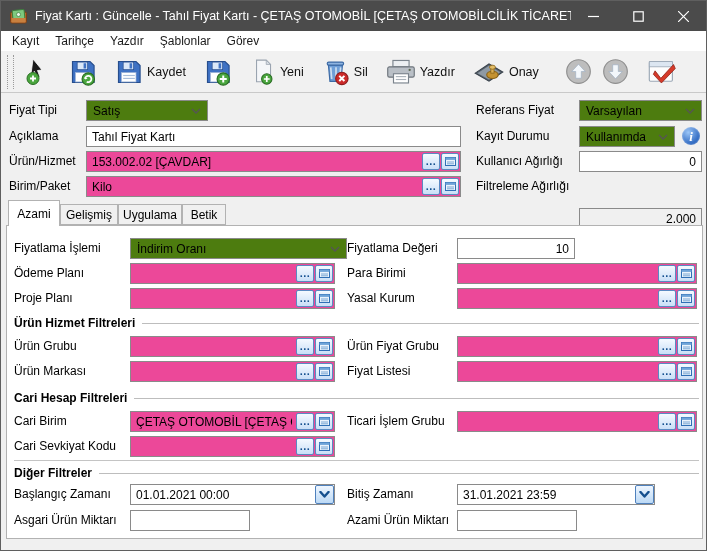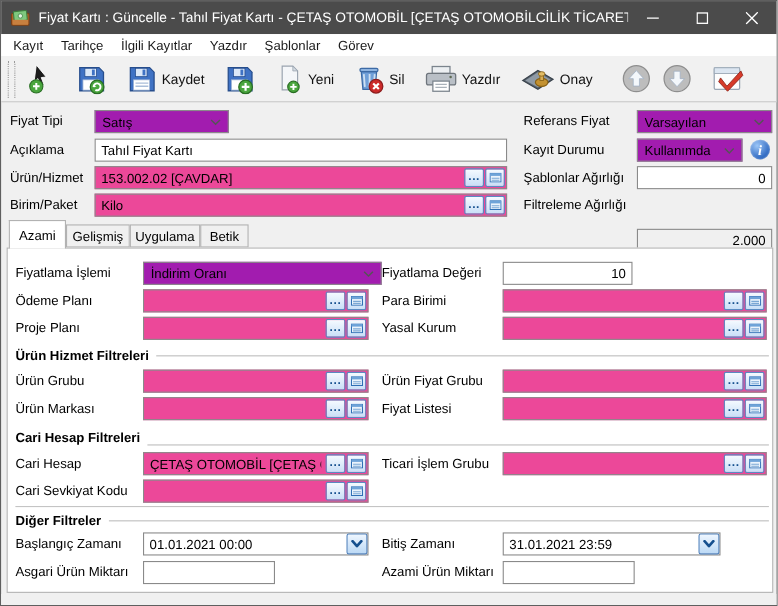--- a/index.html
+++ b/index.html
@@ -21,21 +21,21 @@
   .grip{width:5px;height:34px;border-left:1px dotted #9a9a9a;border-right:1px dotted #9a9a9a;margin:0 6px 0 2px;}
   .tbtn{display:flex;align-items:center;gap:4px;padding:2px 5px;font-size:12.5px;color:#111;flex:0 0 auto;}
   .tbtn svg{display:block;}
   .tb-gap{width:8px;flex:0 0 auto;}
 
   
   .lbl{position:absolute;font-size:12px;color:#000;line-height:21px;white-space:nowrap;}
   .tb{position:absolute;height:21px;border:1px solid #8a8a8a;background:#fff;font-family:"Liberation Sans","DejaVu Sans",sans-serif;font-size:12px;padding:0 5px;box-sizing:border-box;outline:none;}
   .tb.num{text-align:right;}
   .tb.gray{background:#f0f0f0;margin-top:32px;}
-  .combo{position:absolute;height:21px;border:1px solid #8a8a8a;background:#a21caf;box-sizing:border-box;display:flex;align-items:center;justify-content:space-between;padding:0 6px;font-size:12px;cursor:default;}
+  .combo{position:absolute;height:21px;border:1px solid #8a8a8a;background:#4d7c0f;box-sizing:border-box;display:flex;align-items:center;justify-content:space-between;padding:0 6px;font-size:12px;cursor:default;}
   .combo .ctext{white-space:nowrap;overflow:hidden;}
   .lookup{position:absolute;height:21px;}
   .lookup input{width:100%;height:100%;border:1px solid #8a8a8a;background:#ec4899;font-family:"Liberation Sans","DejaVu Sans",sans-serif;font-size:12px;padding:0 42px 0 5px;box-sizing:border-box;outline:none;}
   .mini{position:absolute;top:2px;width:18px;height:17px;border:1px solid #5a8ac2;border-radius:2px;background:linear-gradient(#f5faff,#c9dff7);box-sizing:border-box;display:flex;align-items:center;justify-content:center;color:#15508f;font-weight:bold;font-size:11px;line-height:9px;cursor:default;}
   .mini.e{right:21px;letter-spacing:0.5px;}
   .mini.w{right:2px;}
   .datebox{position:absolute;height:21px;}
   .datebox input{width:100%;height:100%;border:1px solid #8a8a8a;background:#fff;font-family:"Liberation Sans","DejaVu Sans",sans-serif;font-size:12px;padding:0 26px 0 5px;box-sizing:border-box;outline:none;}
   .vbtn{position:absolute;top:1px;right:1px;width:19px;height:19px;border:1px solid #4f81bd;border-radius:2px;background:linear-gradient(#eef6ff,#bcd9f5);box-sizing:border-box;display:flex;align-items:center;justify-content:center;cursor:default;}
 
@@ -75,21 +75,20 @@
     <div class="wctl">
       <svg width="11" height="11" viewBox="0 0 11 11">
           <path d="M0 0 L11 11 M11 0 L0 11" stroke="#fff" stroke-width="1.2"></path>
         </svg>
     </div>
   </div>
 
   <div class="menubar">
     <span class="menu-item">Kayıt</span>
     <span class="menu-item">Tarihçe</span>
-    <span class="menu-item">İlgili Kayıtlar</span>
     <span class="menu-item">Yazdır</span>
     <span class="menu-item">Şablonlar</span>
     <span class="menu-item">Görev</span>
   </div>
 
   <div class="toolbar">
     <div class="grip"></div>
 
     <div class="tbtn">
       <svg width="26" height="28" viewBox="0 0 26 28">
@@ -273,21 +272,21 @@
 
     <span class="lbl" style="left:475px;top:125px;">Kayıt Durumu</span>
     <div class="combo" style="left:578px;top:125px;width:96px;">
       <span class="ctext">Kullanımda</span>
       <svg width="10" height="6" viewBox="0 0 10 6">
           <path d="M1 1 L5 5 L9 1" fill="none" stroke="#555" stroke-width="1.3"></path>
         </svg>
     </div>
     <span class="infoicon" style="left:681px;top:126px;">i</span>
 
-    <span class="lbl" style="left:475px;top:150px;">Şablonlar Ağırlığı</span>
+    <span class="lbl" style="left:475px;top:150px;">Kullanıcı Ağırlığı</span>
     <input class="tb num" style="left: 578px; top: 150px; width: 123px;" value="0">
 
     <span class="lbl" style="left:475px;top:175px;">Filtreleme Ağırlığı</span>
     <input class="tb num gray" style="left: 578px; top: 175px; width: 123px;" value="2.000">
   </div>
 
   <div class="tab active" style="left:7px;width:52px;">Azami</div>
   <div class="tab" style="left:59px;width:58px;">Gelişmiş</div>
   <div class="tab" style="left:117px;width:64px;">Uygulama</div>
   <div class="tab" style="left:181px;width:44px;">Betik</div>
@@ -426,26 +425,26 @@
       <span class="mini w">
           <svg width="11" height="9" viewBox="0 0 11 9">
             <rect x="0.5" y="0.5" width="10" height="8" fill="#eaf3fc" stroke="#2f6fb5"></rect>
             <rect x="0.5" y="0.5" width="10" height="2.4" fill="#6ea3d8"></rect>
             <line x1="2" y1="5" x2="9" y2="5" stroke="#7aa7d4"></line>
             <line x1="2" y1="6.8" x2="9" y2="6.8" stroke="#7aa7d4"></line>
           </svg>
         </span>
     </div>
 
-    <div class="sec" style="top:165px;align-items:flex-end;">
+    <div class="sec" style="top:165px;">
       <span>Cari Hesap Filtreleri</span>
         <span class="line"></span>
     </div>
 
-    <span class="lbl" style="left:7px;top:185px;">Cari Hesap</span>
+    <span class="lbl" style="left:7px;top:185px;">Cari Birim</span>
     <div class="lookup" style="left:123px;top:185px;width:205px;">
       <input value="ÇETAŞ OTOMOBİL [ÇETAŞ OTO" style="">
       <span class="mini e">
           <span>...</span>
         </span>
       <span class="mini w">
           <svg width="11" height="9" viewBox="0 0 11 9">
             <rect x="0.5" y="0.5" width="10" height="8" fill="#eaf3fc" stroke="#2f6fb5"></rect>
             <rect x="0.5" y="0.5" width="10" height="2.4" fill="#6ea3d8"></rect>
             <line x1="2" y1="5" x2="9" y2="5" stroke="#7aa7d4"></line>

